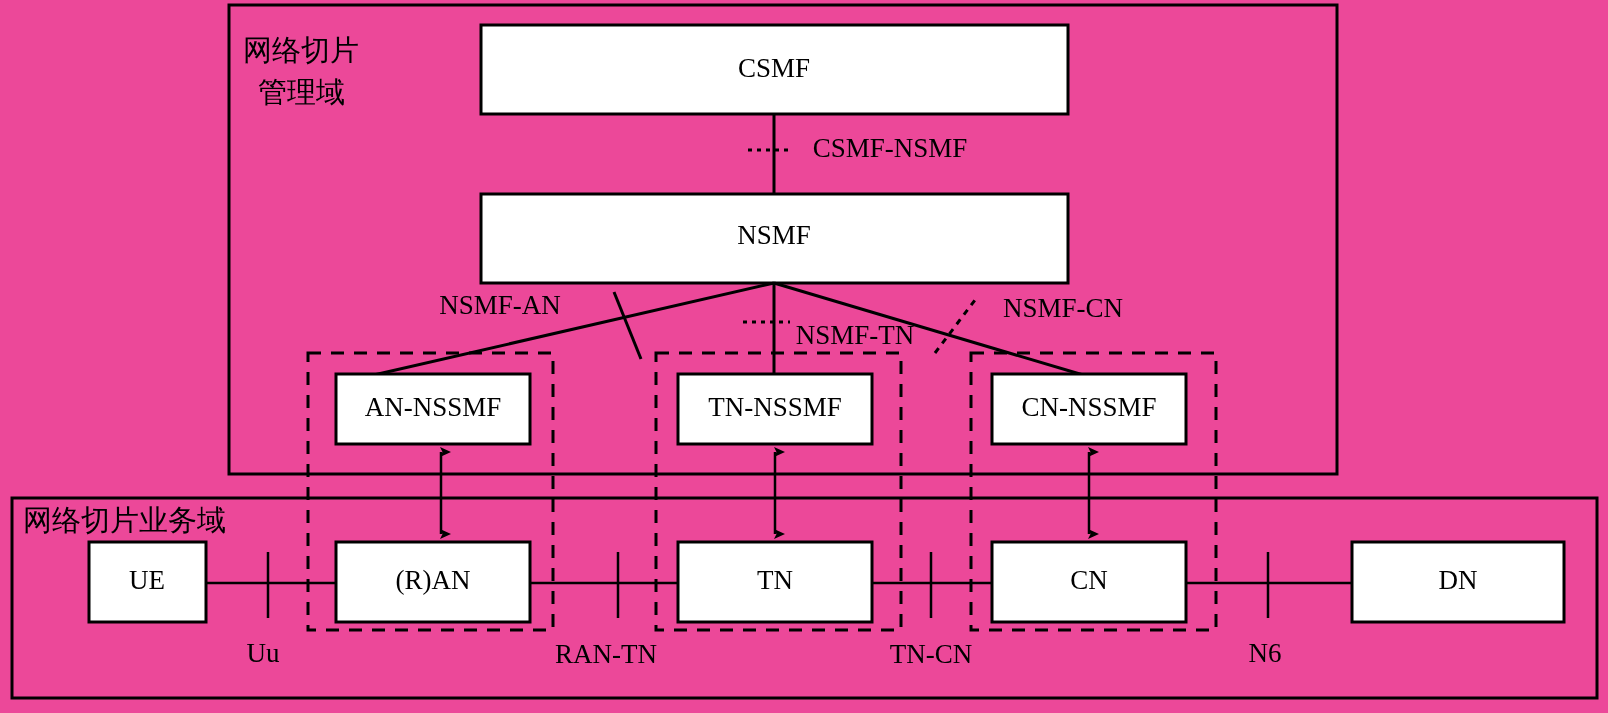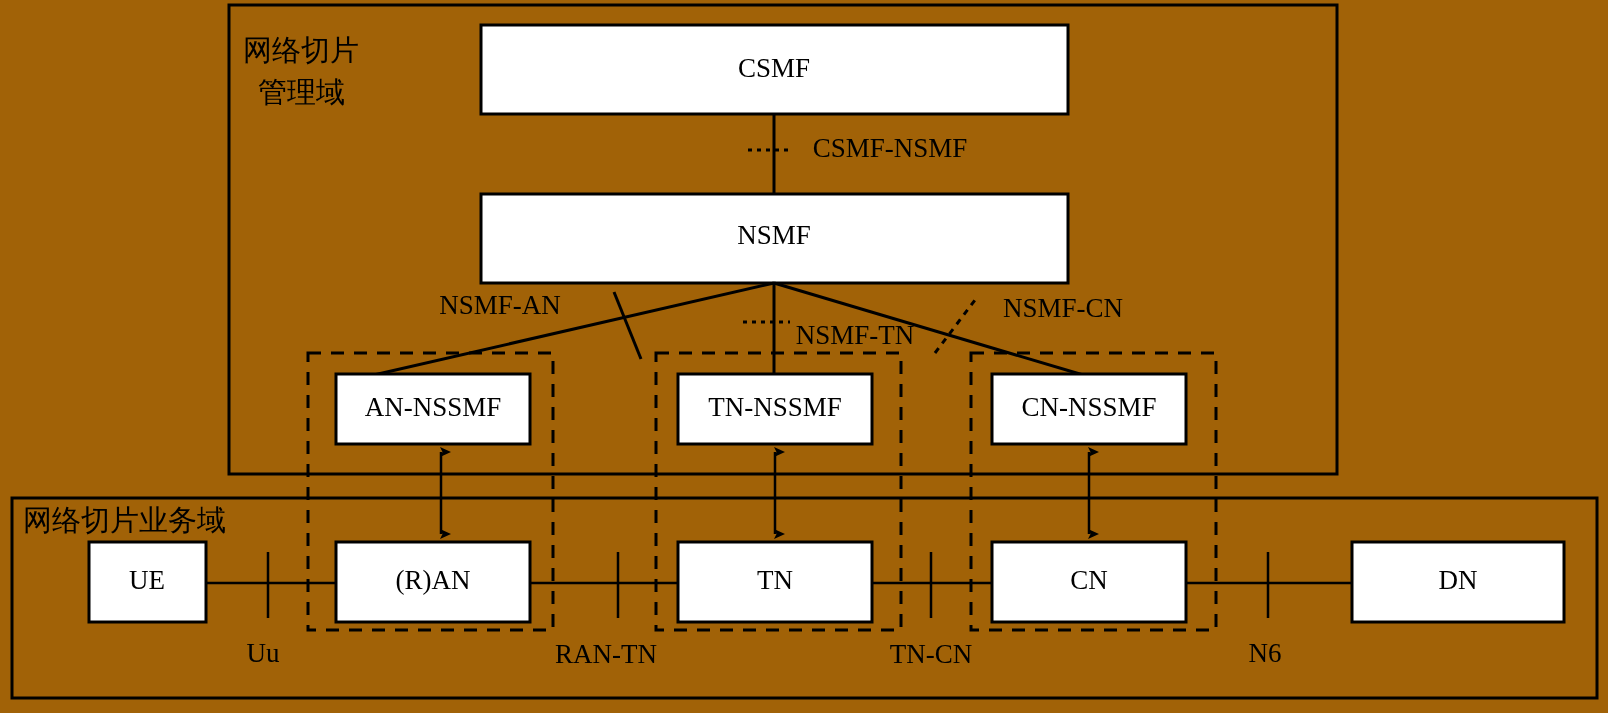--- a/index.html
+++ b/index.html
@@ -4,21 +4,21 @@
 <style>
   html, body {
     margin: 0;
     padding: 0;
     background: #ffffff;
   }
   #root {
     position: relative;
     width: 1608px;
     height: 713px;
-    background: #a16207;
+    background: #ec4899;
     font-family: "Liberation Serif", "DejaVu Serif", serif;
     overflow: hidden;
   }
   svg { display: block; }
   .node-label {
     font-family: "Liberation Serif", "DejaVu Serif", serif;
     font-size: 27px;
     fill: #000;
     text-anchor: middle;
     dominant-baseline: middle;

